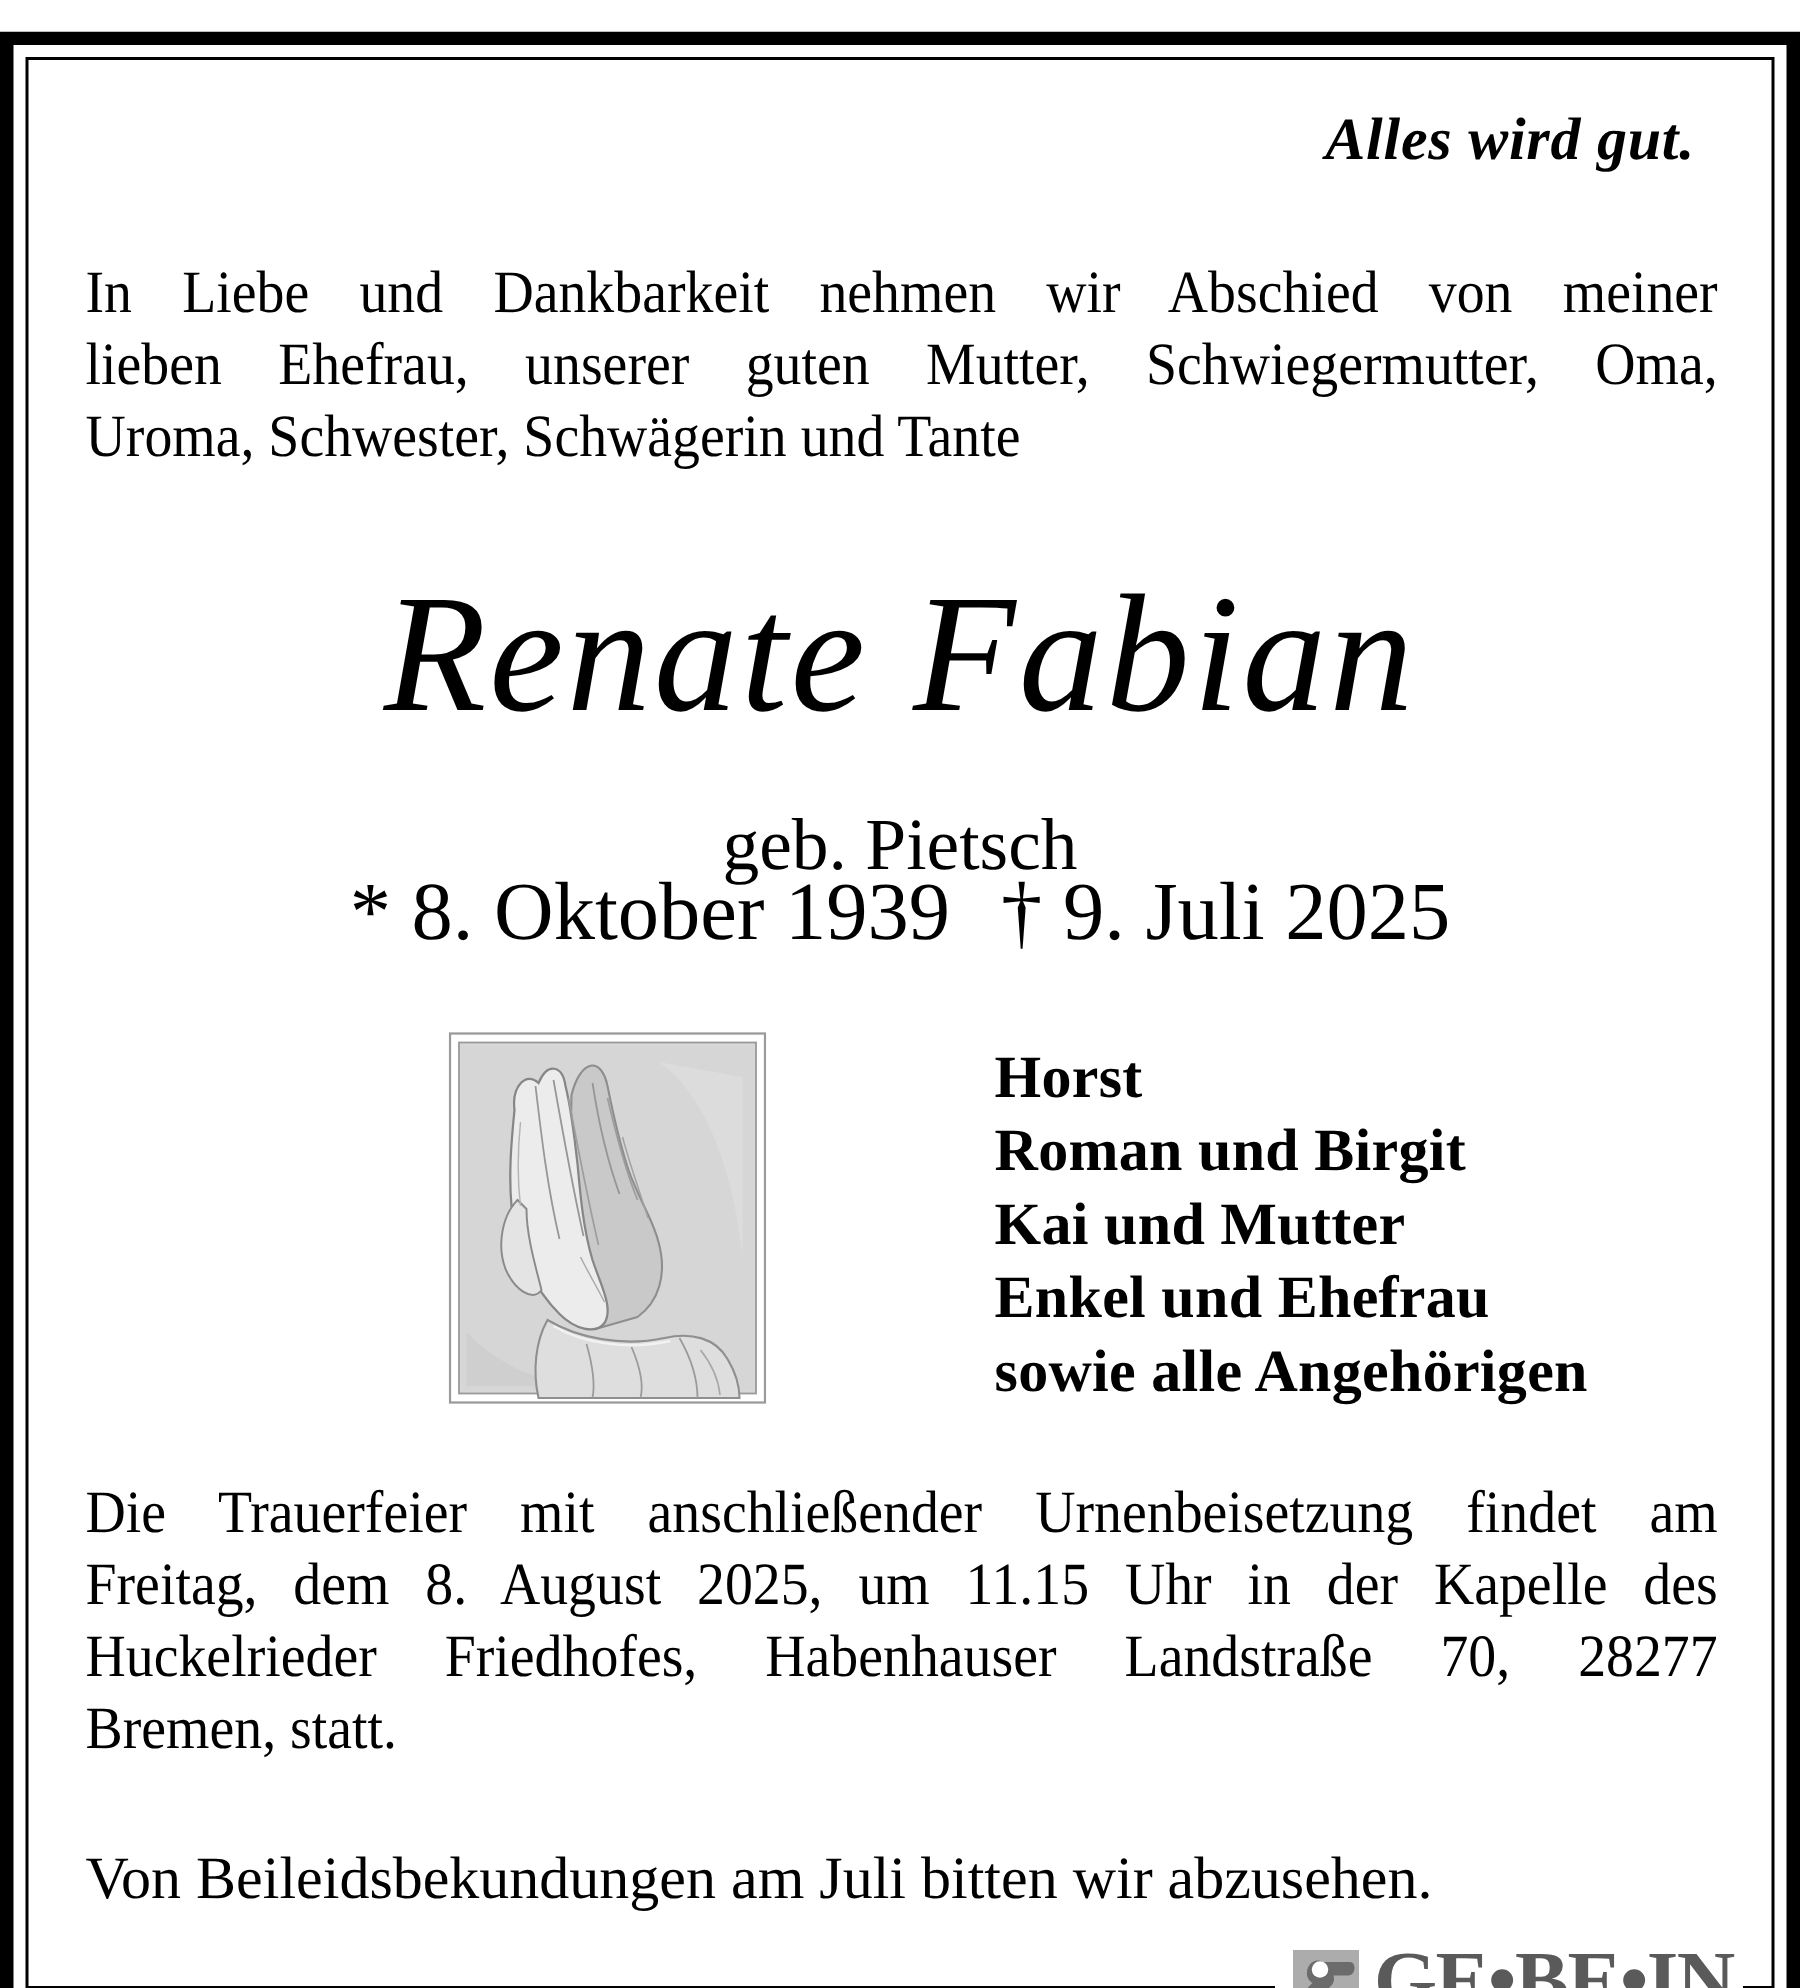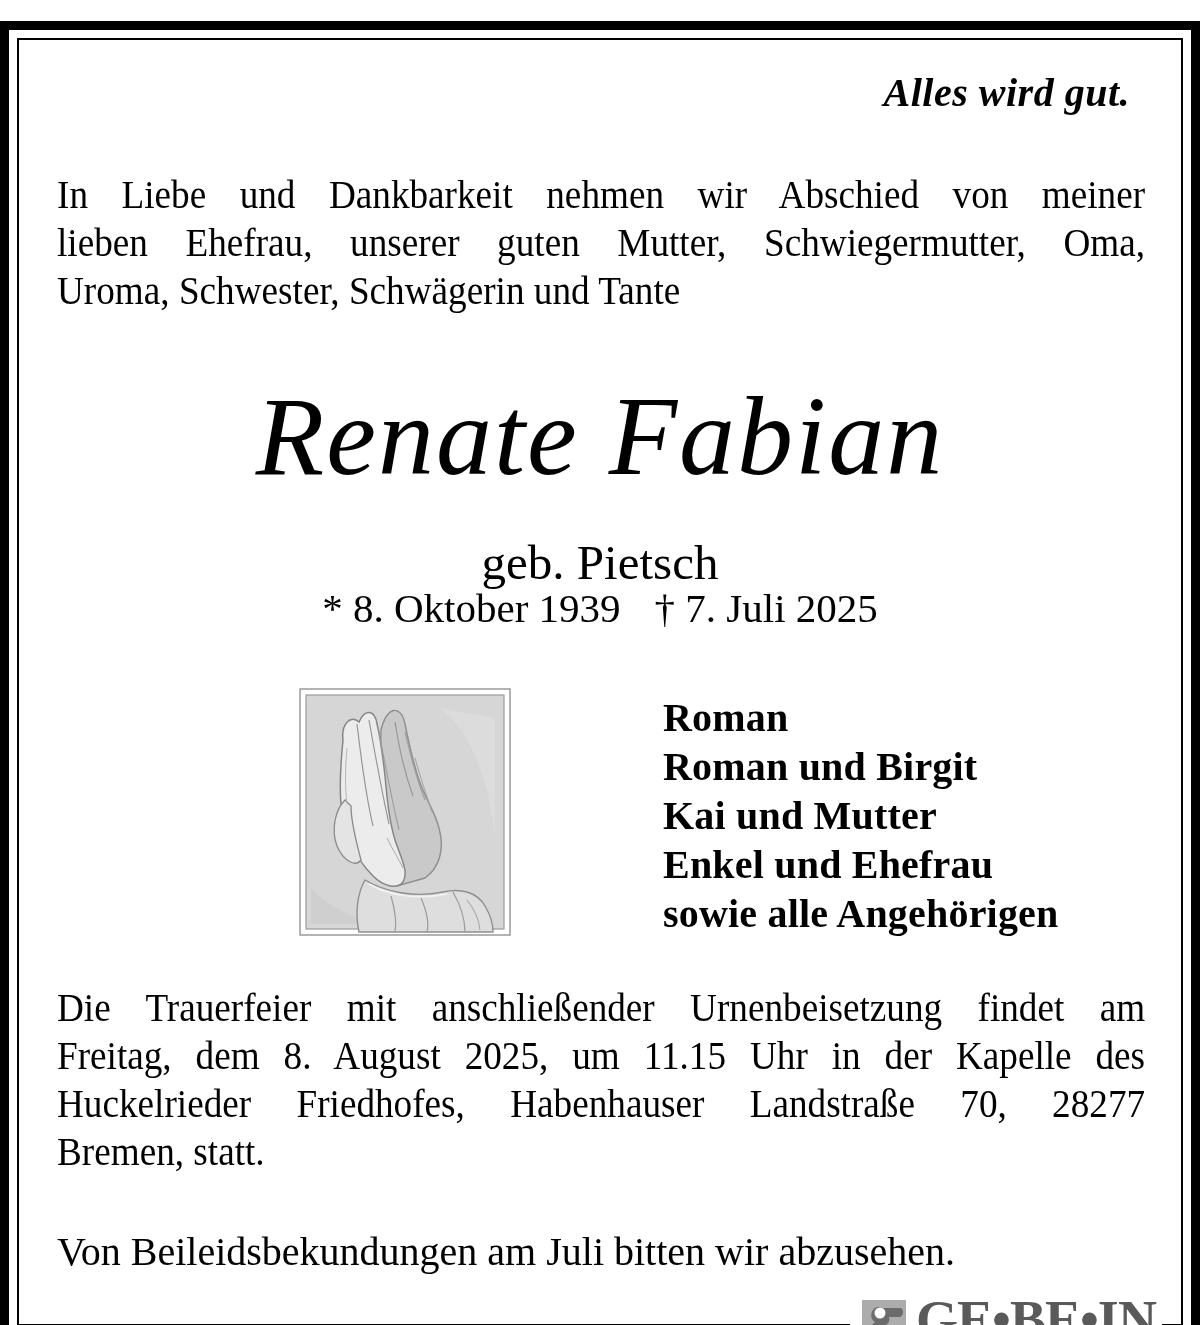--- a/index.html
+++ b/index.html
@@ -41,21 +41,21 @@
     letter-spacing:2px;
     font-family:"Liberation Serif","DejaVu Serif",serif;
   }
   .maiden{
     position:absolute;left:0;top:519px;width:100%;
     text-align:center;font-size:49px;line-height:46px;
   }
   .dates{
     position:absolute;left:0;top:562px;width:100%;
     display:flex;justify-content:center;gap:34px;
-    font-size:41px;line-height:50px;
+    font-size:55px;line-height:50px;
   }
   .hands-wrap{
     position:absolute;left:299px;top:667px;width:212px;height:248px;
   }
   .mourners{
     position:absolute;left:663px;top:672px;
     font-size:40px;font-weight:bold;line-height:49px;
     letter-spacing:0.2px;
   }
   .ceremony{
@@ -97,21 +97,21 @@
     <div class="jline">lieben Ehefrau, unserer guten Mutter, Schwiegermutter, Oma,</div>
     <div>Uroma, Schwester, Schwägerin und Tante</div>
   </div>
 
   <div class="deceased-name">Renate Fabian</div>
 
   <div class="maiden">geb. Pietsch</div>
 
   <div class="dates">
     <span>* 8. Oktober 1939</span>
-    <span>† 7. Juli 2025</span>
+    <span>† 9. Juli 2025</span>
   </div>
 
   <div class="hands-wrap">
     <svg width="212" height="248" viewBox="0 0 212 248" xmlns="http://www.w3.org/2000/svg">
       <rect x="1" y="1" width="210" height="246" fill="#ffffff" stroke="#9a9a9a" stroke-width="1.5"></rect>
       <rect x="7" y="7" width="198" height="234" fill="#d8d8d8" stroke="#9a9a9a" stroke-width="1.2"></rect>
       <g>
 
         <rect x="9" y="9" width="194" height="230" fill="#d6d6d6"></rect>
         <path d="M140,20 C170,40 190,90 196,150 L196,30 Z" fill="#dcdcdc"></path>
@@ -136,21 +136,21 @@
         <path d="M92,208 C96,222 98,234 96,244" fill="none" stroke="#9b9b9b" stroke-width="1.2"></path>
         <path d="M122,210 C128,224 130,236 128,244" fill="none" stroke="#9b9b9b" stroke-width="1.2"></path>
         <path d="M154,204 C162,218 166,232 166,244" fill="none" stroke="#9b9b9b" stroke-width="1.2"></path>
         <path d="M70,196 C90,208 120,212 148,206" fill="none" stroke="#f2f2f2" stroke-width="1.6"></path>
         <path d="M168,212 C176,222 180,232 181,242" fill="none" stroke="#a8a8a8" stroke-width="1.1"></path>
       </g>
     </svg>
   </div>
 
   <div class="mourners">
-    <div>Roman</div>
+    <div>Horst</div>
     <div>Roman und Birgit</div>
     <div>Kai und Mutter</div>
     <div>Enkel und Ehefrau</div>
     <div>sowie alle Angehörigen</div>
   </div>
 
   <div class="ceremony">
     <div class="jline">Die Trauerfeier mit anschließender Urnenbeisetzung findet am</div>
     <div class="jline">Freitag, dem 8. August 2025, um 11.15 Uhr in der Kapelle des</div>
     <div class="jline">Huckelrieder Friedhofes, Habenhauser Landstraße 70, 28277</div>

